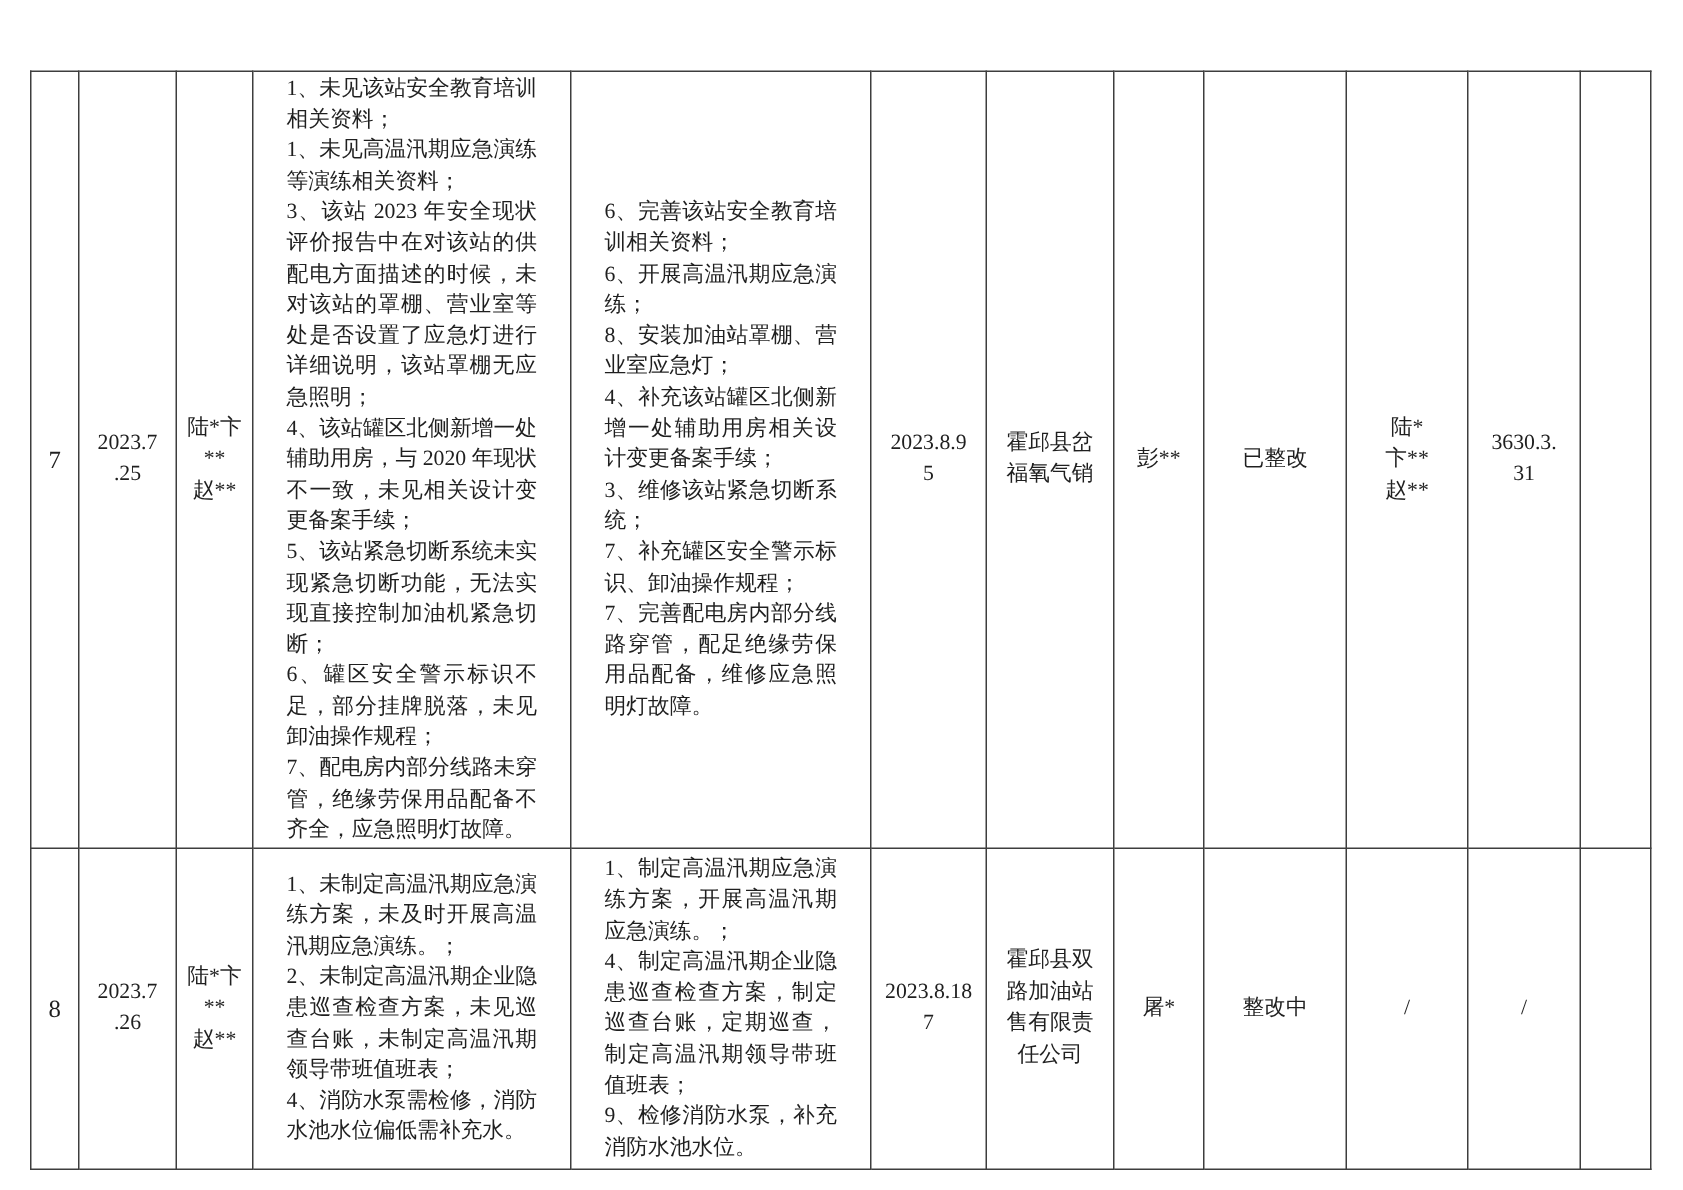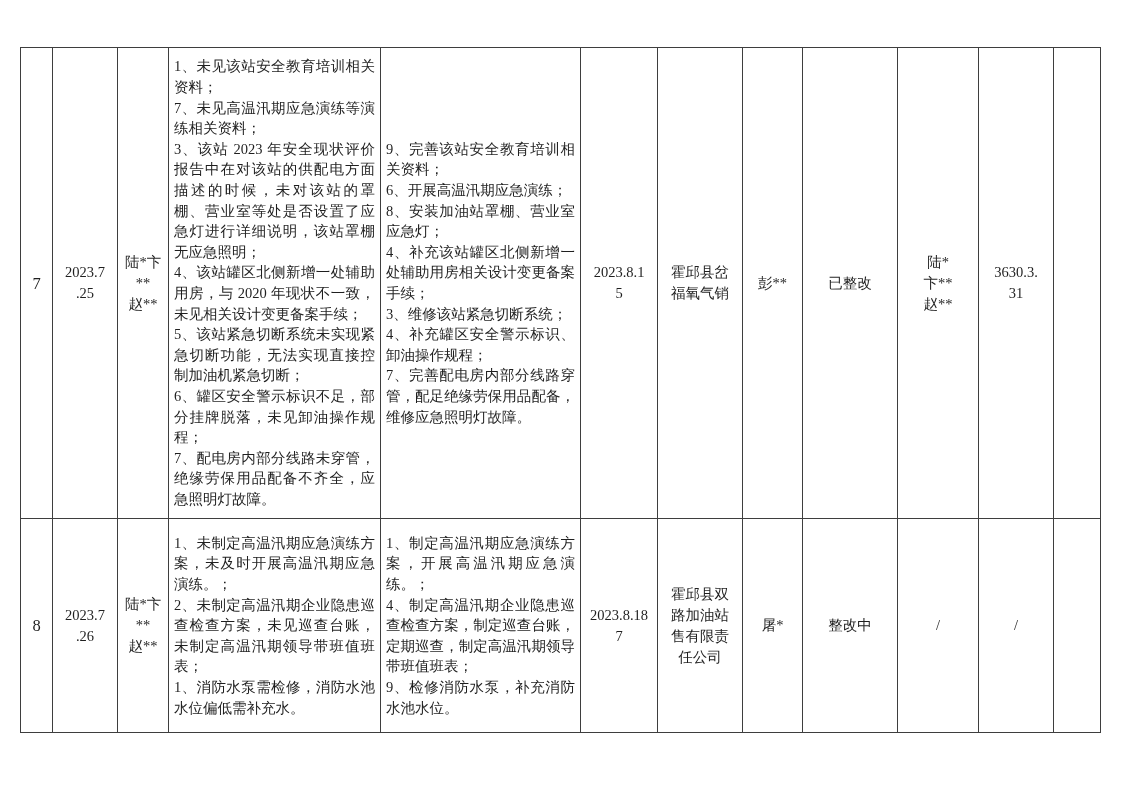--- a/index.html
+++ b/index.html
@@ -24,21 +24,21 @@
     text-align: center;
     font-size: 14.5px;
     line-height: 21px;
     padding: 2px 3px;
     overflow: hidden;
   }
   tr.r7 { height: 471px; }
   tr.r8 { height: 214px; }
   td.seq { font-size: 16.5px; }
   td.pre { white-space: pre-line; }
-  td.list { text-align: left; padding: 1px 5px; }
+  td.list { text-align: left; padding: 1px 22px; }
   td.list .item {
     text-align: justify;
     line-height: 20.6px;
   }
 </style>
 </head>
 <body>
 
 <table class="sheet">
   <colgroup>
@@ -58,37 +58,37 @@
   <tbody>
     <tr class="r7">
       <td class="seq">7</td>
       <td class="pre">2023.7
 .25</td>
       <td class="pre">陆*卞
 **
 赵**</td>
       <td class="list">
           <div class="item"><span>1、未见该站安全教育培训相关资料；</span></div>
-          <div class="item"><span>7、未见高温汛期应急演练等演练相关资料；</span></div>
+          <div class="item"><span>1、未见高温汛期应急演练等演练相关资料；</span></div>
           <div class="item"><span>3、该站 2023 年安全现状评价报告中在对该站的供配电方面描述的时候，未对该站的罩棚、营业室等处是否设置了应急灯进行详细说明，该站罩棚无应急照明；</span></div>
           <div class="item"><span>4、该站罐区北侧新增一处辅助用房，与 2020 年现状不一致，未见相关设计变更备案手续；</span></div>
           <div class="item"><span>5、该站紧急切断系统未实现紧急切断功能，无法实现直接控制加油机紧急切断；</span></div>
           <div class="item"><span>6、罐区安全警示标识不足，部分挂牌脱落，未见卸油操作规程；</span></div>
           <div class="item"><span>7、配电房内部分线路未穿管，绝缘劳保用品配备不齐全，应急照明灯故障。</span></div>
         </td>
       <td class="list">
-          <div class="item"><span>9、完善该站安全教育培训相关资料；</span></div>
+          <div class="item"><span>6、完善该站安全教育培训相关资料；</span></div>
           <div class="item"><span>6、开展高温汛期应急演练；</span></div>
           <div class="item"><span>8、安装加油站罩棚、营业室应急灯；</span></div>
           <div class="item"><span>4、补充该站罐区北侧新增一处辅助用房相关设计变更备案手续；</span></div>
           <div class="item"><span>3、维修该站紧急切断系统；</span></div>
-          <div class="item"><span>4、补充罐区安全警示标识、卸油操作规程；</span></div>
+          <div class="item"><span>7、补充罐区安全警示标识、卸油操作规程；</span></div>
           <div class="item"><span>7、完善配电房内部分线路穿管，配足绝缘劳保用品配备，维修应急照明灯故障。</span></div>
         </td>
-      <td class="pre">2023.8.1
+      <td class="pre">2023.8.9
 5</td>
       <td class="pre">霍邱县岔
 福氧气销</td>
       <td>彭**</td>
       <td>已整改</td>
       <td class="pre">陆*
 卞**
 赵**</td>
       <td class="pre">3630.3.
 31</td>
@@ -97,21 +97,21 @@
     <tr class="r8">
       <td class="seq">8</td>
       <td class="pre">2023.7
 .26</td>
       <td class="pre">陆*卞
 **
 赵**</td>
       <td class="list">
           <div class="item"><span>1、未制定高温汛期应急演练方案，未及时开展高温汛期应急演练。；</span></div>
           <div class="item"><span>2、未制定高温汛期</span><span style="">企业隐患巡</span><span>查检查方案，未见巡查台账，未制定高温汛期领导带班值班表；</span></div>
-          <div class="item"><span>1、消防水泵需检修，消防水池水位偏低需补充水。</span></div>
+          <div class="item"><span>4、消防水泵需检修，消防水池水位偏低需补充水。</span></div>
         </td>
       <td class="list">
           <div class="item"><span>1、制定高温汛期应急演练方案，开展高温汛期应急演练。；</span></div>
           <div class="item"><span>4、制定高温汛期企业隐患巡查检查方案，制定巡查台账，定期巡查，制定高温汛期领导带班值班表；</span></div>
           <div class="item"><span>9、检修消防水泵，补充消防水池水位。</span></div>
         </td>
       <td class="pre">2023.8.18
 7</td>
       <td class="pre">霍邱县双
 路加油站

